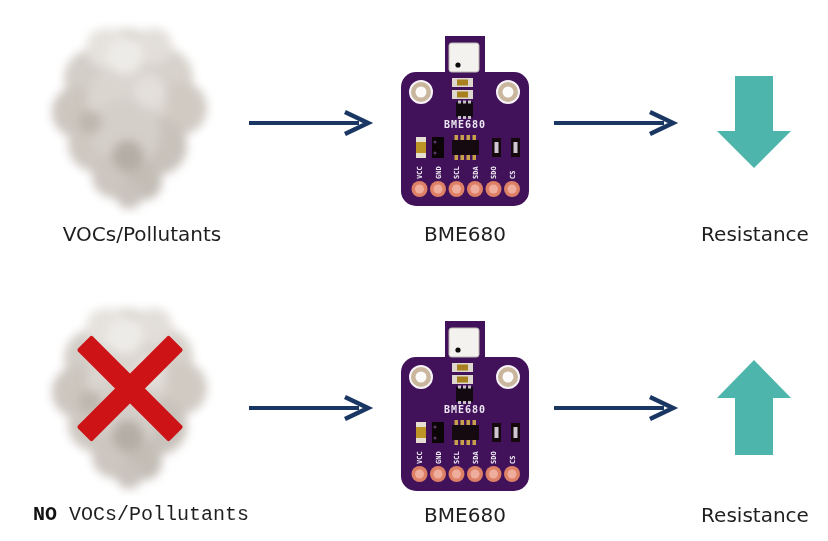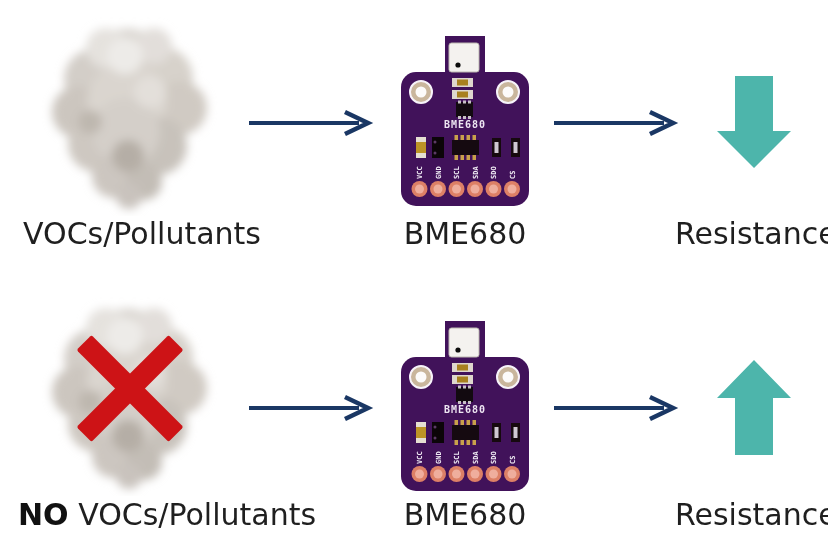--- a/index.html
+++ b/index.html
@@ -2,21 +2,21 @@
 <html><head>
 <meta charset="utf-8">
 <style>
   html,body{margin:0;padding:0;background:#ffffff;}
   #stage{
     position:relative;width:828px;height:541px;background:#ffffff;overflow:hidden;
     font-family:"DejaVu Sans","Liberation Sans",sans-serif;
   }
   .abs{position:absolute;}
   .lbl{
-    position:absolute;font-size:30px;line-height:30px;color:#1f1f1f;
+    position:absolute;font-size:20px;line-height:30px;color:#1f1f1f;
     text-align:center;white-space:nowrap;
   }
   .lbl b{font-weight:bold;color:#111111;}
   .xbar{
     position:absolute;left:35px;top:94px;width:130px;height:21px;
     background:#cd1316;border-radius:2px;
   }
   .xbar.a{transform:rotate(45deg);}
   .xbar.b{transform:rotate(-45deg);}
   .silk{
@@ -185,21 +185,21 @@
         <circle cx="95" cy="52" r="18" fill="#edebe8"></circle>
         <circle cx="120" cy="88" r="16" fill="#e3dfda"></circle>
         <circle cx="98" cy="152" r="16" fill="#b5aea6"></circle>
         <circle cx="60" cy="118" r="12" fill="#beb7af"></circle>
       </g>
     </svg>
     <div class="xbar a"></div>
     <div class="xbar b"></div>
   </div>
 
-  <div class="lbl" style="left:18px;top:500px;width:262px;"><b>NO</b><span> VOCs/Pollutants</span></div>
+  <div class="lbl" style="left:10px;top:500px;width:262px;font-family:Liberation Mono, monospace;"><b>NO</b><span> VOCs/Pollutants</span></div>
 
   <svg class="abs" style="left:246px;top:395px;" width="130" height="26">
     <line x1="3" y1="13" x2="113" y2="13" stroke="#1a3764" stroke-width="4"></line>
     <path d="M101 3 L122 13 L101 23" fill="none" stroke="#1a3764" stroke-width="4.5" stroke-linecap="square"></path>
   </svg>
 
   <svg class="abs" style="left:400px;top:317px;" width="130" height="175" viewBox="0 0 130 175">
     <rect x="45" y="4" width="40" height="50" fill="#41125a"></rect>
     <rect x="1" y="40" width="128" height="134" rx="15" fill="#41125a"></rect>
     <g>

